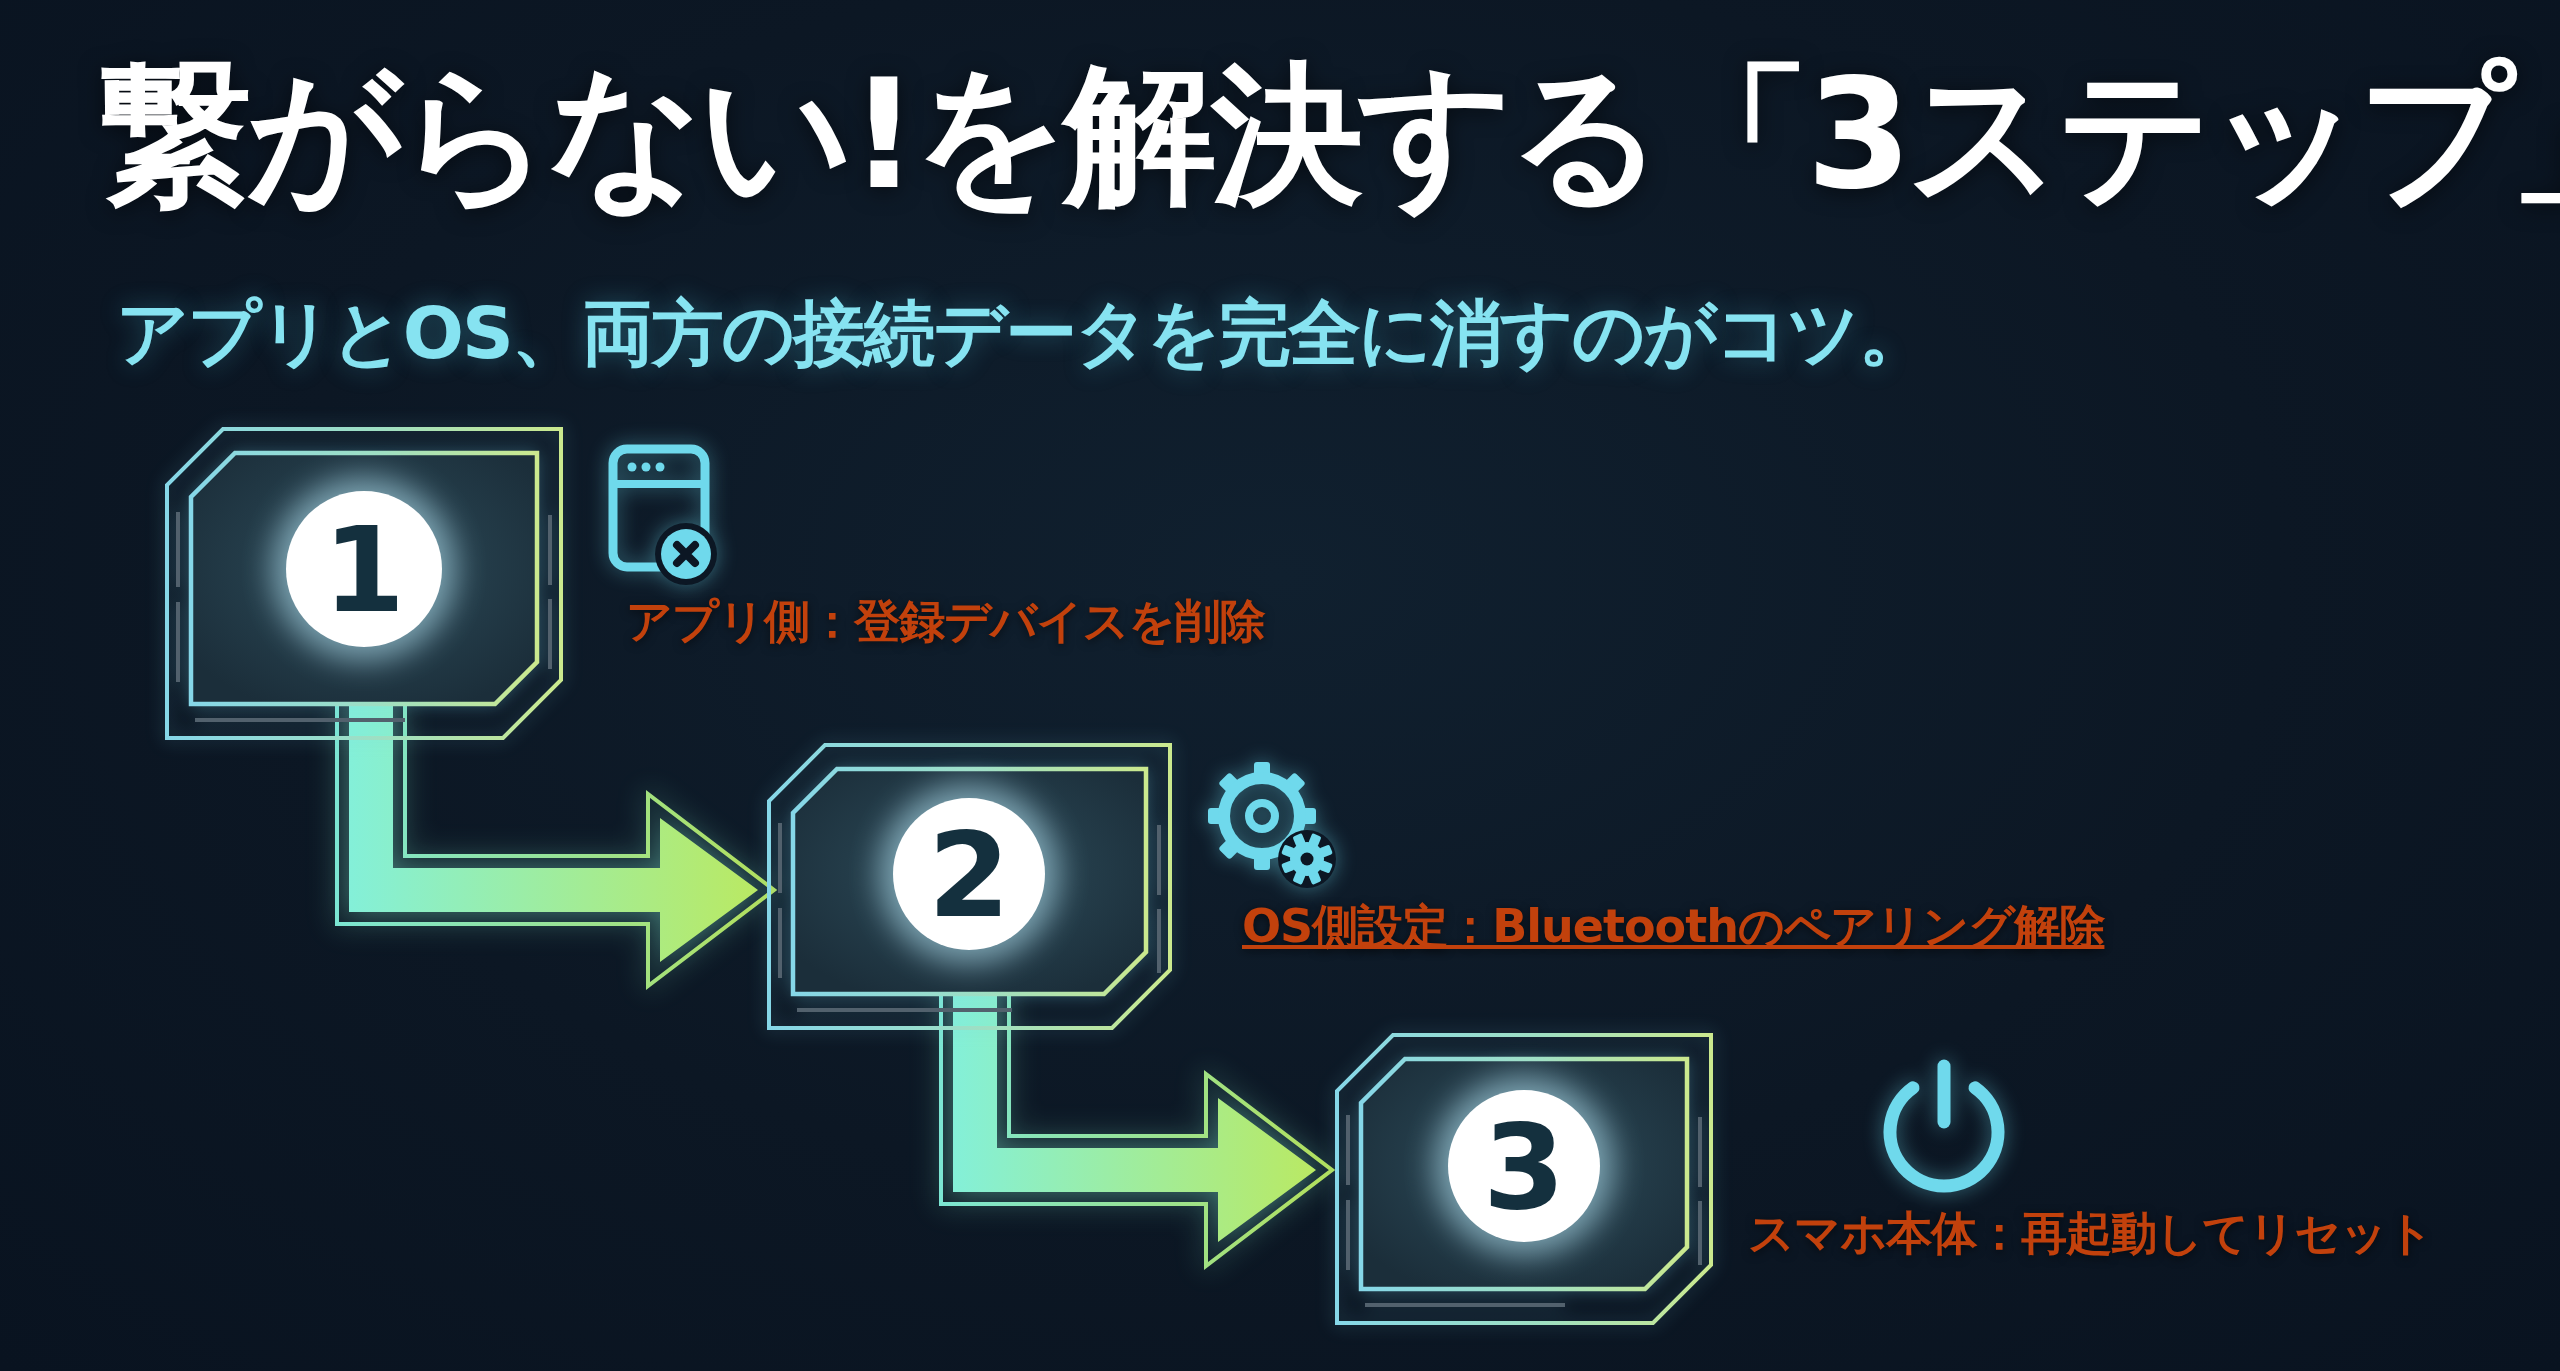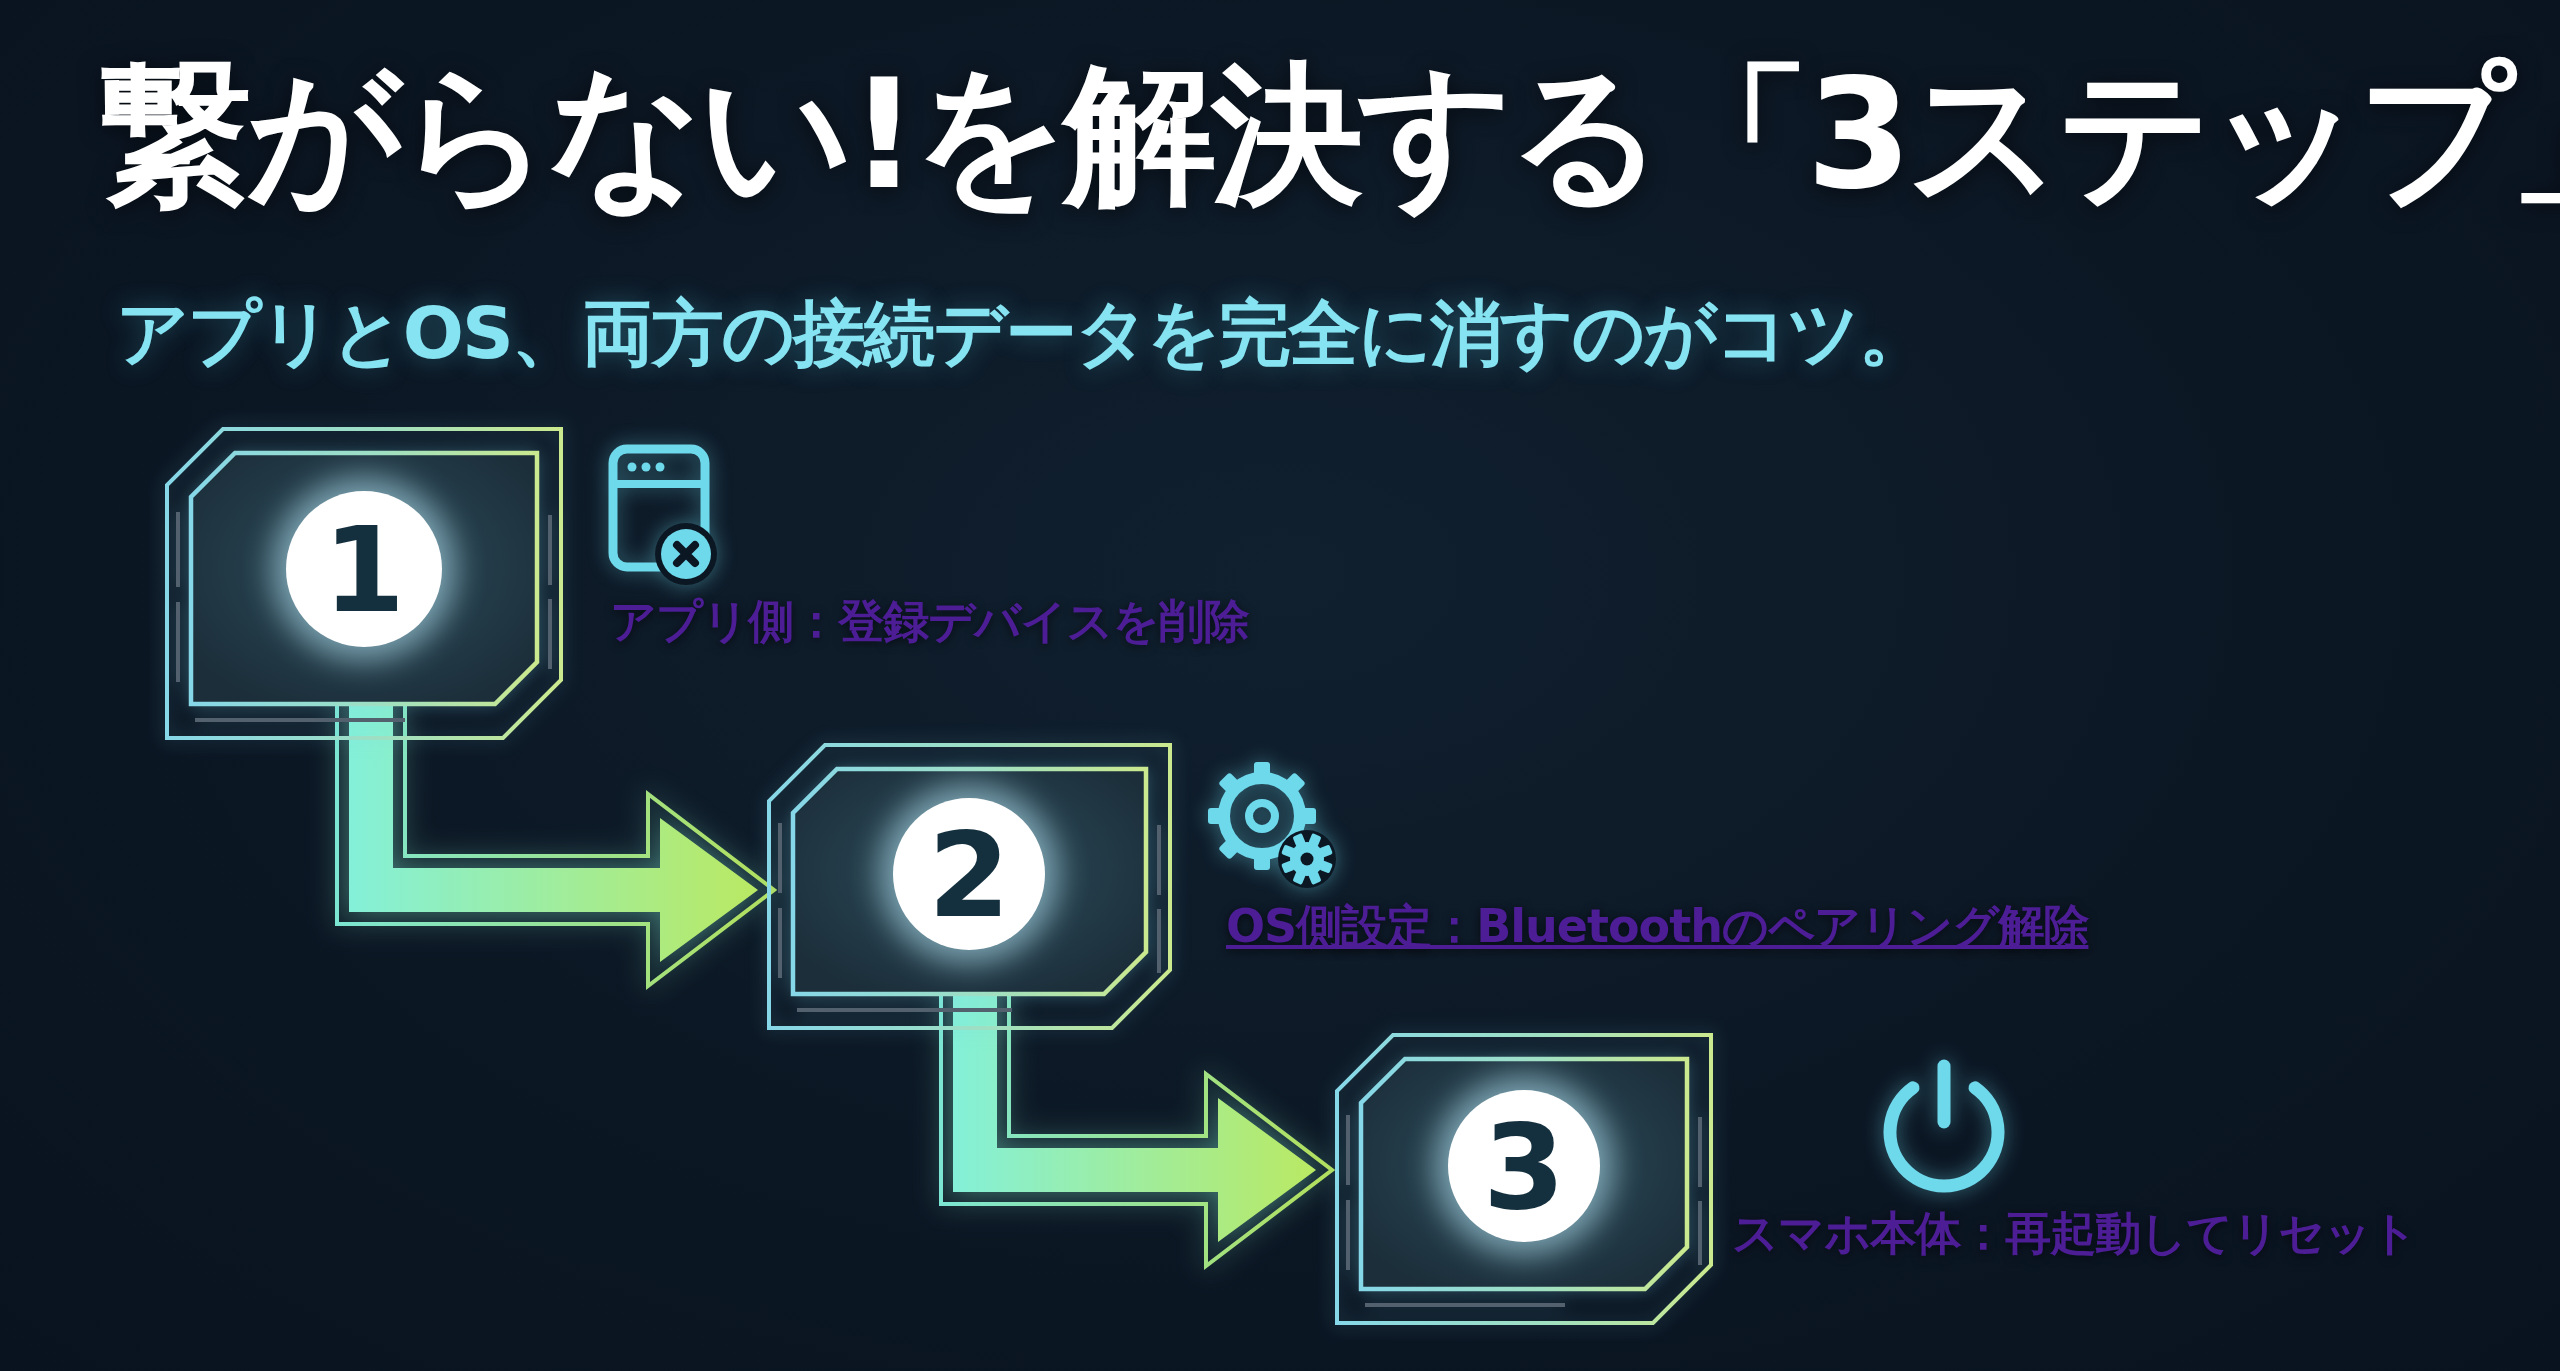--- a/index.html
+++ b/index.html
@@ -32,23 +32,24 @@
   .panel{filter:drop-shadow(0 0 9px rgba(120,215,235,.32));}
   .panel svg{display:block;}
   .num{
     font-family:"DejaVu Sans","Liberation Sans",sans-serif;
     font-weight:bold;font-size:118px;
   }
   
   svg.icon{filter:drop-shadow(0 0 10px rgba(110,217,236,.45));}
   
   .step-label{
-    font-size:46px;font-weight:800;color:#4c1d95;
+    font-size:46px;font-weight:800;color:#c2410c;
     letter-spacing:-1px;white-space:nowrap;
     text-shadow:0 2px 10px rgba(0,0,0,.6);
+    margin-left:16px;
   }
 </style>
 </head>
 <body>
 
 <div class="abs title">繋がらない!を解決する「3ステップ」</div>
 <div class="abs subtitle">アプリとOS、両方の接続データを完全に消すのがコツ。</div>
 
 <svg class="abs flow" viewBox="0 0 2560 1371">
   <defs>

